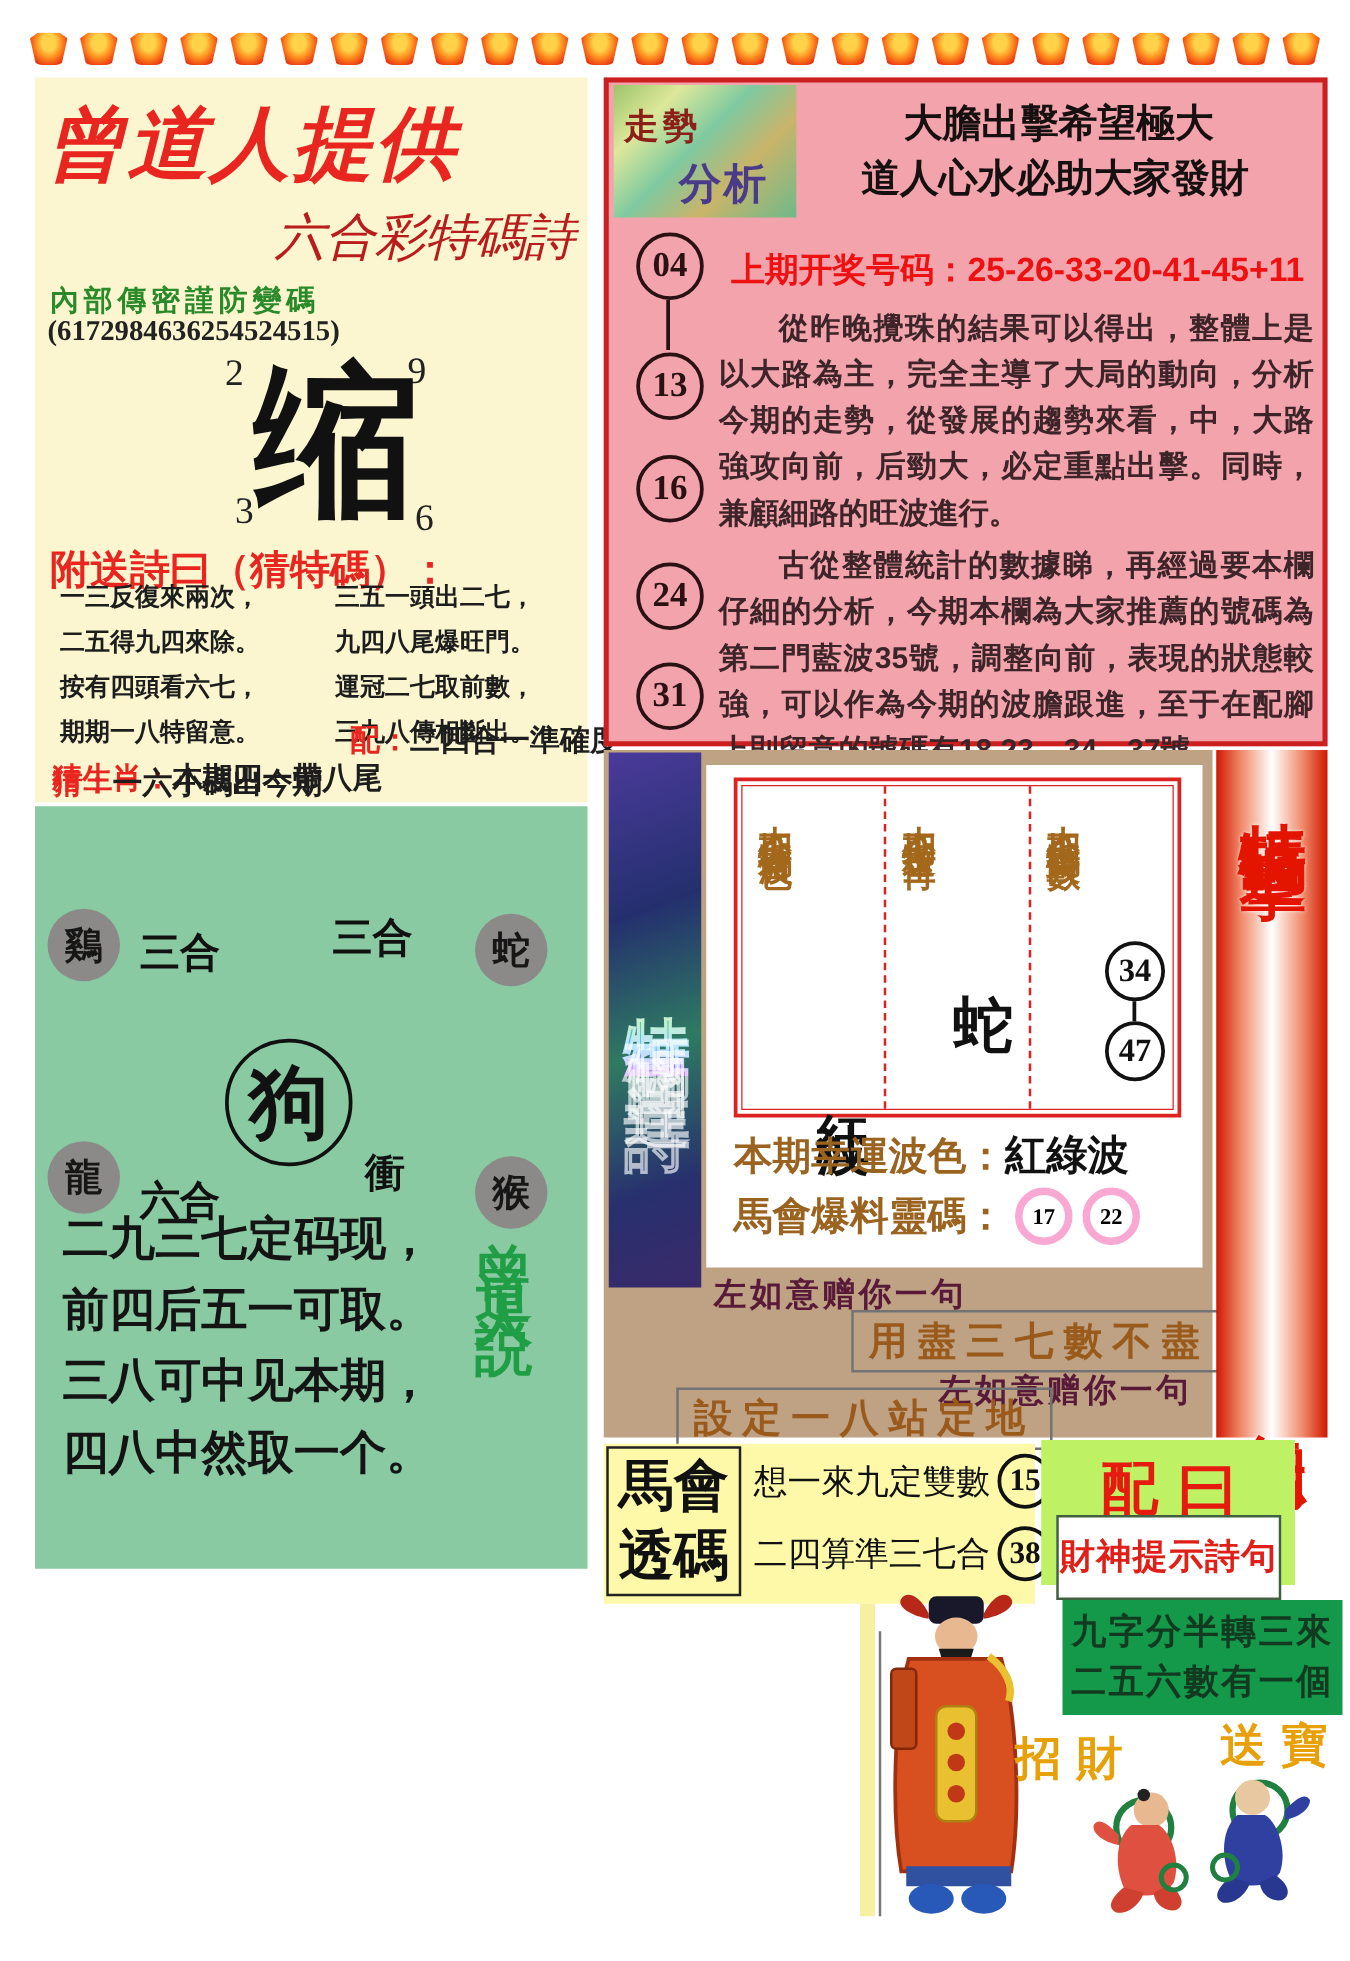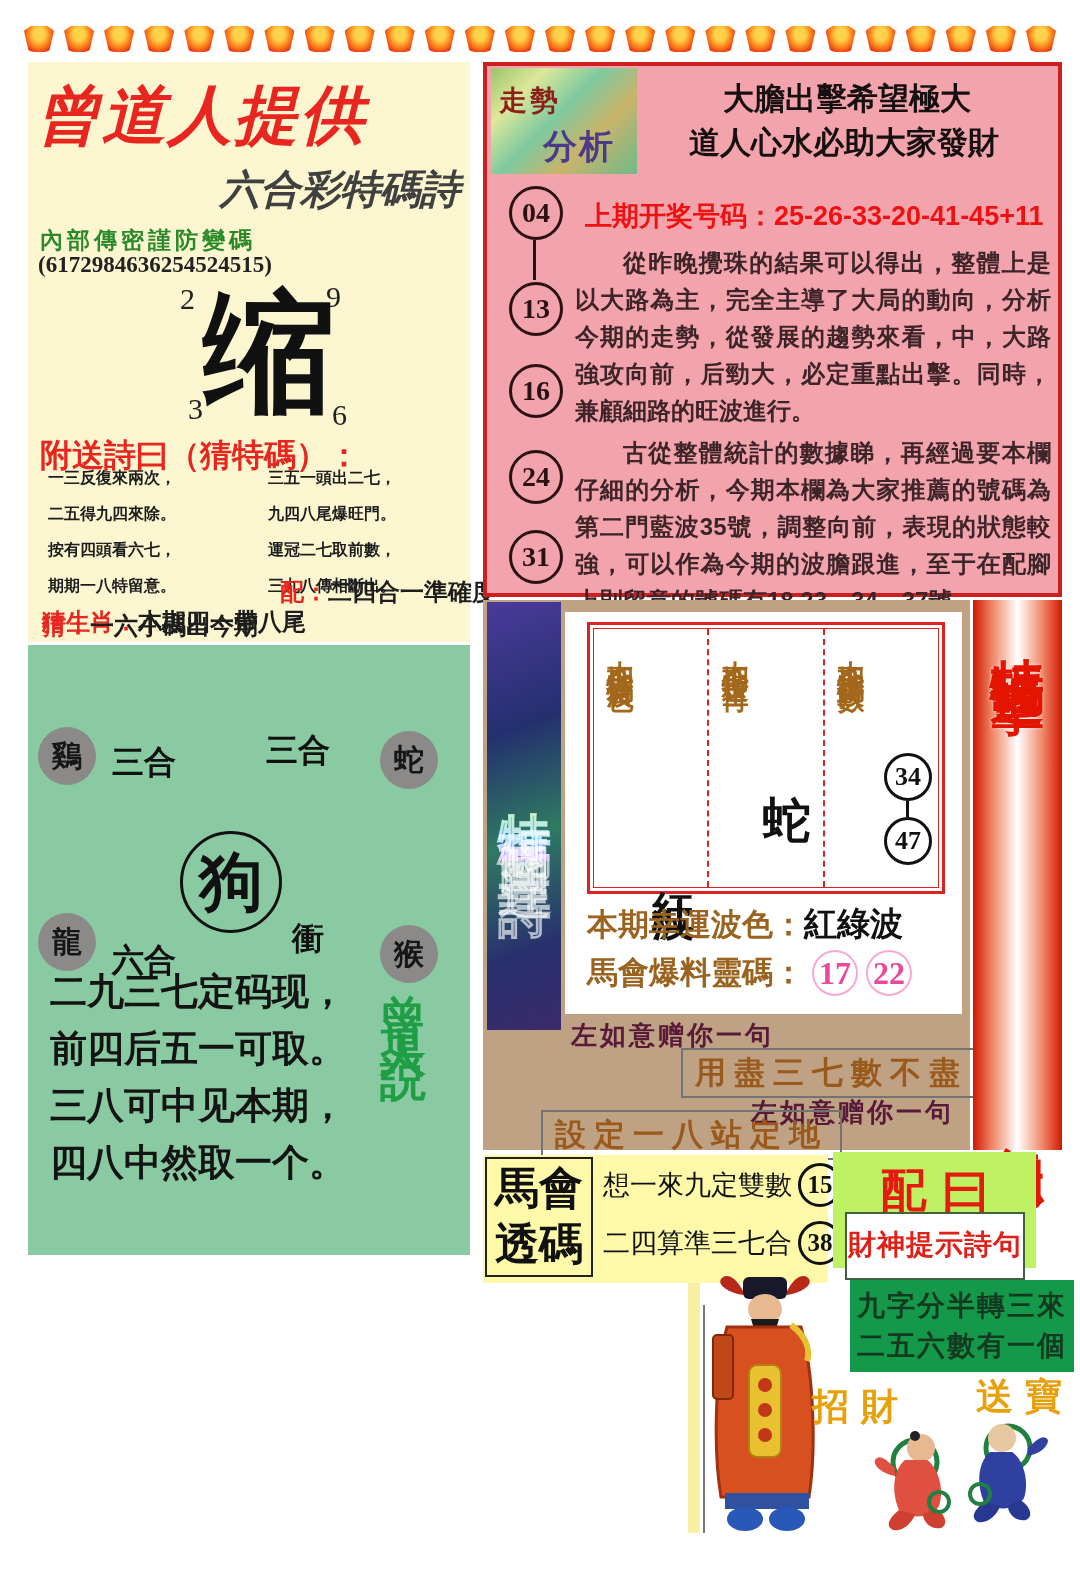--- a/index.html
+++ b/index.html
@@ -11,30 +11,30 @@
   #top-border{top:26px;left:24px;width:1032px;display:flex;justify-content:space-between;}
   .ingot{width:30px;height:26px;display:inline-block;
          background:radial-gradient(ellipse at 50% 32%, #ffd24a 0 26%, #ff9020 48%, #e83210 78%, #c02208 100%);
          clip-path:polygon(0 18%,22% 0,78% 0,100% 18%,84% 100%,16% 100%);
          border-radius:5px 5px 10px 10px;}
 
   
   #cream-panel{left:28px;top:62px;width:442px;height:580px;background:#fbf6d0;}
   #cream-title{left:8px;top:10px;width:420px;font-size:64px;font-weight:bold;font-style:italic;
                color:#e8251f;letter-spacing:2px;white-space:nowrap;}
-  #cream-subtitle{right:10px;top:100px;font-size:40px;font-weight:bold;font-style:italic;color:#404040;}
+  #cream-subtitle{right:10px;top:100px;font-size:40px;font-weight:normal;font-style:italic;color:#b91c1c;}
   #secret-label{left:12px;top:163px;font-size:23px;font-weight:bold;color:#2a8a2a;letter-spacing:4px;}
   #secret-code{left:10px;top:190px;font-size:23px;font-weight:bold;color:#222;font-family:"Liberation Serif",serif;}
   .corner-num{font-size:30px;color:#222;font-family:"Liberation Serif",serif;}
   #num-tl{left:152px;top:220px;} #num-tr{left:298px;top:218px;}
   #num-bl{left:160px;top:330px;} #num-br{left:304px;top:336px;}
   #riddle-char{left:175px;top:222px;width:160px;font-size:132px;font-weight:bold;color:#111;
                font-family:"Liberation Serif",serif;line-height:140px;}
   #poem-title{left:12px;top:372px;font-size:32px;font-weight:bold;color:#e8251f;}
-  .poem-col{top:398px;font-size:16px;font-weight:bold;color:#1d1d1d;line-height:36px;
+  .poem-col{top:398px;font-size:20px;font-weight:bold;color:#1d1d1d;line-height:36px;
             font-family:"Liberation Serif",serif;white-space:nowrap;}
   #poem-left{left:20px;} #poem-right{left:240px;}
   .guess-row{font-size:24px;font-weight:bold;white-space:nowrap;font-family:"Liberation Serif",serif;}
   .guess-label{color:#e8251f;} .guess-value{color:#1d1d1d;}
   #guess-row1{left:14px;top:544px;} #pair-part{left:252px;top:514px;}
   #guess-row2{left:14px;top:548px;}
 
   
   #zodiac-panel{left:28px;top:645px;width:442px;height:610px;background:#8acaa2;}
   .zcircle{width:58px;height:58px;border-radius:50%;background:#8c8a88;display:flex;align-items:center;
@@ -95,22 +95,22 @@
   #sp-val1{right:12px;bottom:34px;font-size:48px;}
   #sp-col3-circles{position:absolute;right:6px;bottom:22px;display:flex;flex-direction:column;align-items:center;}
   .seg-circle{width:48px;height:48px;border:3px solid #111;border-radius:50%;display:flex;align-items:center;
               justify-content:center;font-size:26px;font-weight:bold;color:#111;
               font-family:"Liberation Serif",serif;background:#fff;box-sizing:border-box;}
   #seg-connector{width:3px;height:16px;background:#111;}
   .lucky-row{position:absolute;left:22px;white-space:nowrap;display:flex;align-items:center;}
   #lucky-row1{top:290px;} #lucky-row2{top:338px;}
   .lucky-label{font-size:31px;font-weight:bold;color:#9a6420;font-family:"Liberation Serif",serif;}
   .lucky-value{font-size:33px;font-weight:bold;color:#111;font-family:"Liberation Serif",serif;}
-  .tip-circle{width:46px;height:46px;border:2px solid #f9a8d4;border-radius:50%;display:flex;align-items:center;
-              justify-content:center;font-size:32px;font-weight:bold;color:#ec4899;margin-left:8px;
+  .tip-circle{width:46px;height:46px;border:6px solid #f9a8d4;border-radius:50%;display:flex;align-items:center;
+              justify-content:center;font-size:18px;font-weight:bold;color:#000000;margin-left:8px;
               font-family:"Liberation Serif",serif;box-sizing:border-box;}
   .gift-phrase{font-size:26px;font-weight:bold;color:#581a38;letter-spacing:3px;white-space:nowrap;
                font-family:"Liberation Serif",serif;}
   #gift1{left:88px;top:418px;} #gift2{left:268px;top:495px;}
   .boxed-phrase{border:2px solid #737373;padding:2px 12px;font-size:31px;font-weight:bold;color:#9a5a1c;
                 letter-spacing:8px;white-space:nowrap;font-family:"Liberation Serif",serif;}
   #boxed1{left:198px;top:448px;} #boxed2{left:58px;top:510px;}
 
   
   #chase-banner{left:973px;top:600px;width:89px;height:550px;

